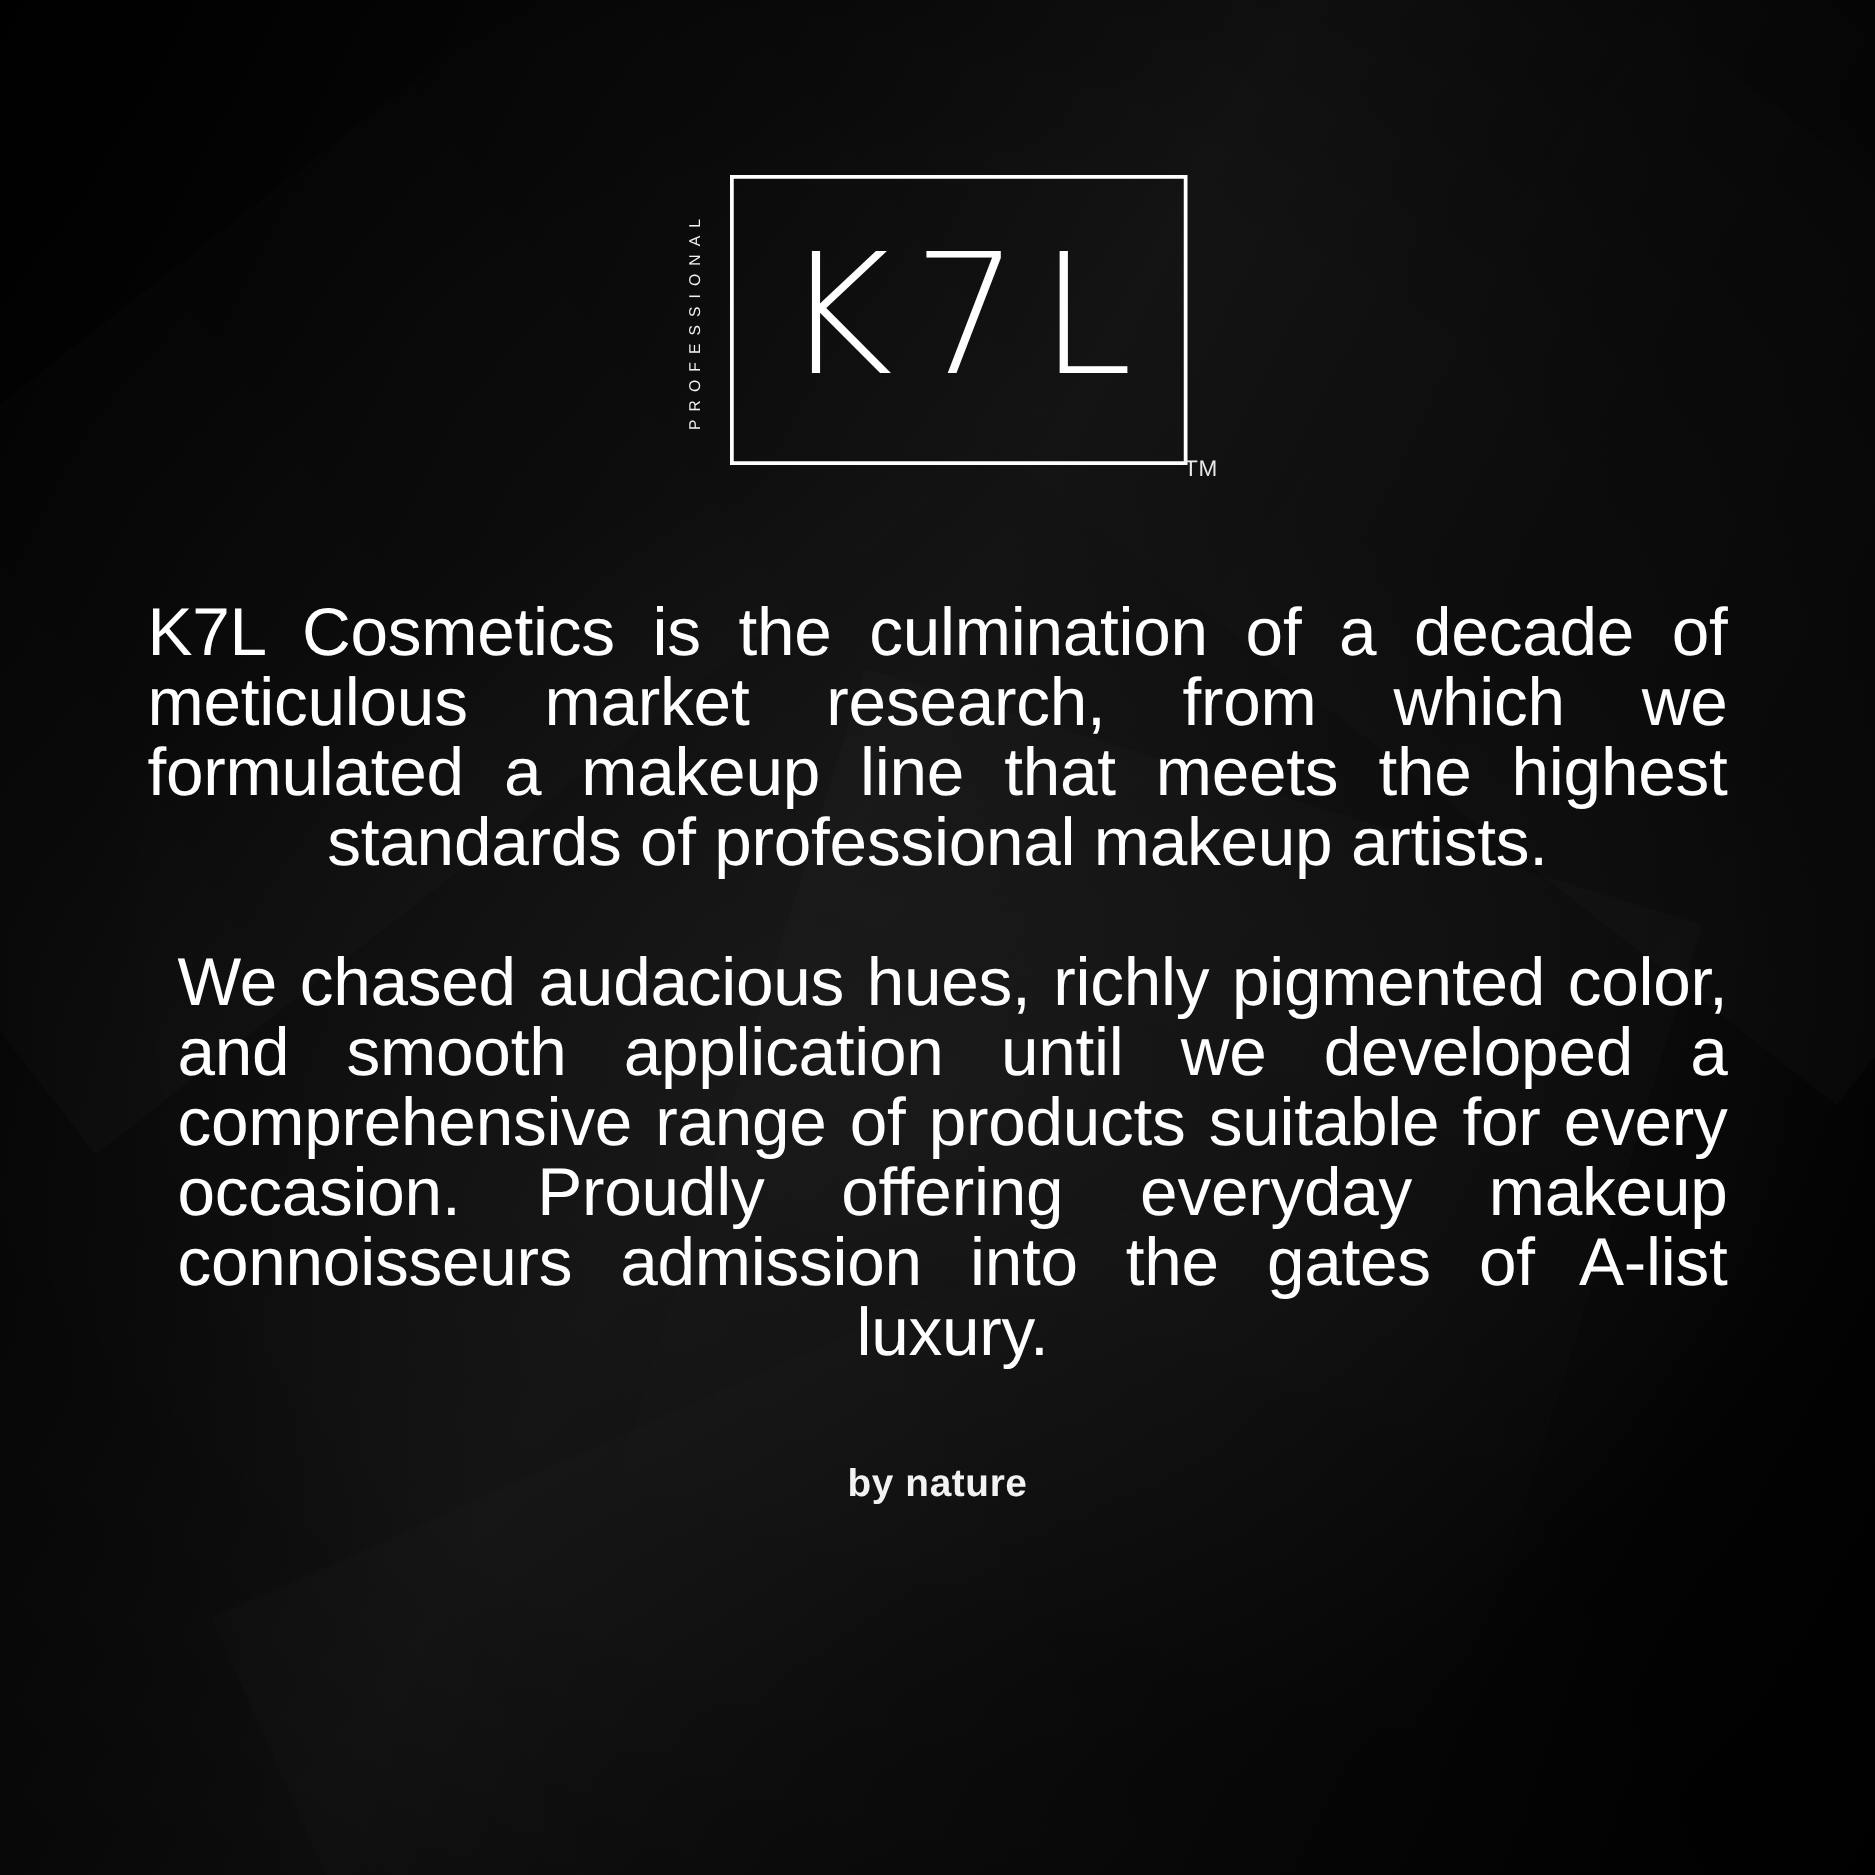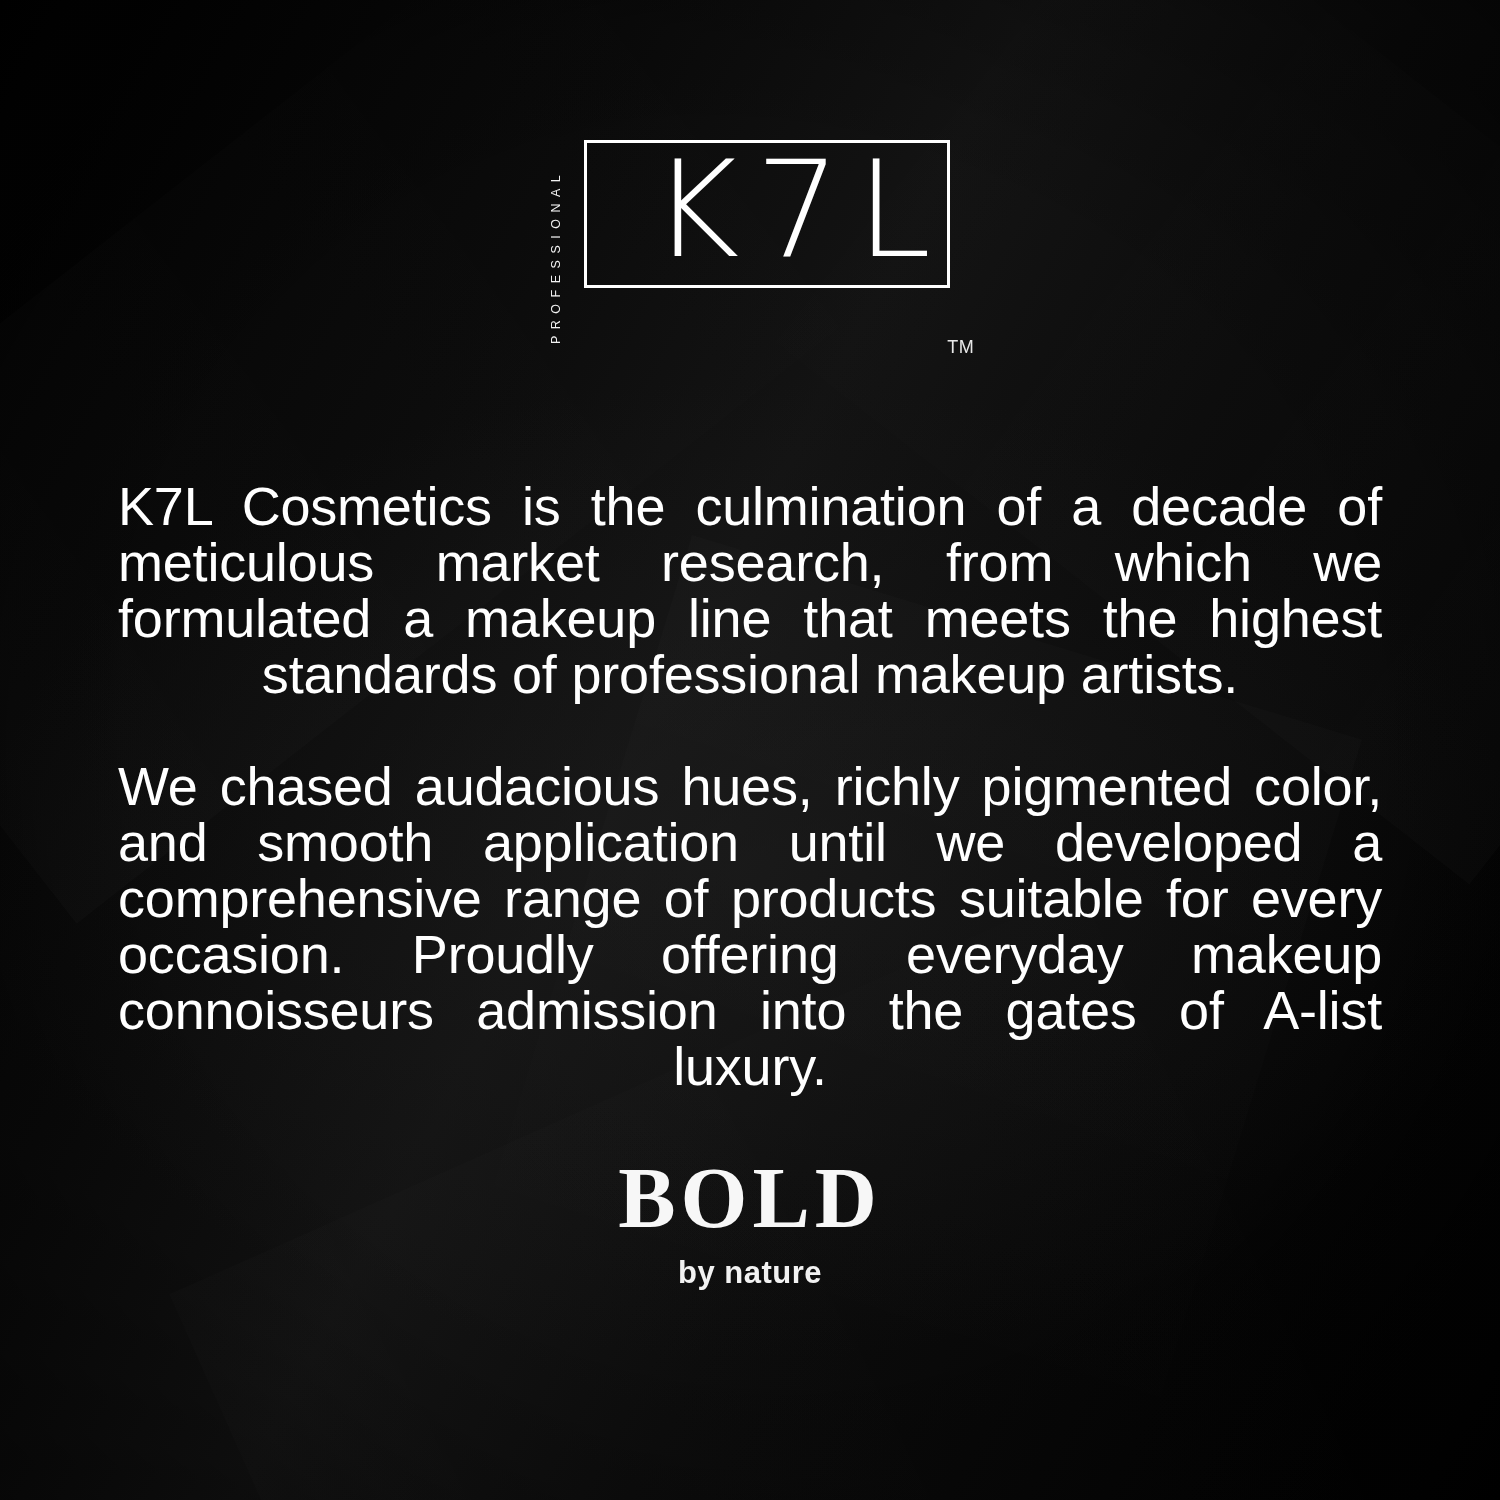--- a/index.html
+++ b/index.html
@@ -69,25 +69,25 @@
     margin-right: 22px;
     margin-top: 8px;
     height: 196px;
     display: flex;
     align-items: flex-start;
     justify-content: flex-start;
     font-weight: 400;
   }
   .logo-box {
     width: 366px;
-    height: 148px;
+    height: 232px;
     border: 3px solid #ffffff;
     display: flex;
     align-items: center;
-    justify-content: flex-end;
+    justify-content: center;
     box-sizing: border-box;
   }
   .logo-text {
     font-family: "DejaVu Sans", sans-serif;
     font-weight: 300;
     font-size: 134px;
     letter-spacing: 16px;
     line-height: 1;
     color: #ffffff;
     padding-left: 14px;
@@ -112,20 +112,21 @@
   }
   .para {
     font-size: 54px;
     line-height: 56px;
     font-weight: 400;
     letter-spacing: -0.2px;
   }
   .para.justify {
     text-align: justify;
     text-align-last: center;
+    margin-left: 24px;
   }
   .para.first {
     text-align: justify;
     text-align-last: center;
   }
   .gap { height: 56px; }
 
   
   .tagline {
     position: absolute;
@@ -172,17 +173,16 @@
     </div>
   </div>
 
   <div class="copy">
     <div class="para first">K7L Cosmetics is the culmination of a decade of meticulous market research, from which we formulated a makeup line that meets the highest standards of professional makeup artists.</div>
     <div class="gap"></div>
     <div class="para justify">We chased audacious hues, richly pigmented color, and smooth application until we developed a comprehensive range of products suitable for every occasion. Proudly offering everyday makeup connoisseurs admission into the gates of A-list luxury.</div>
   </div>
 
   <div class="tagline">
-    <div class="tagline-main">BOLD</div>
     <div class="tagline-sub">by nature</div>
   </div>
 
 </div>
 
 </body></html>

